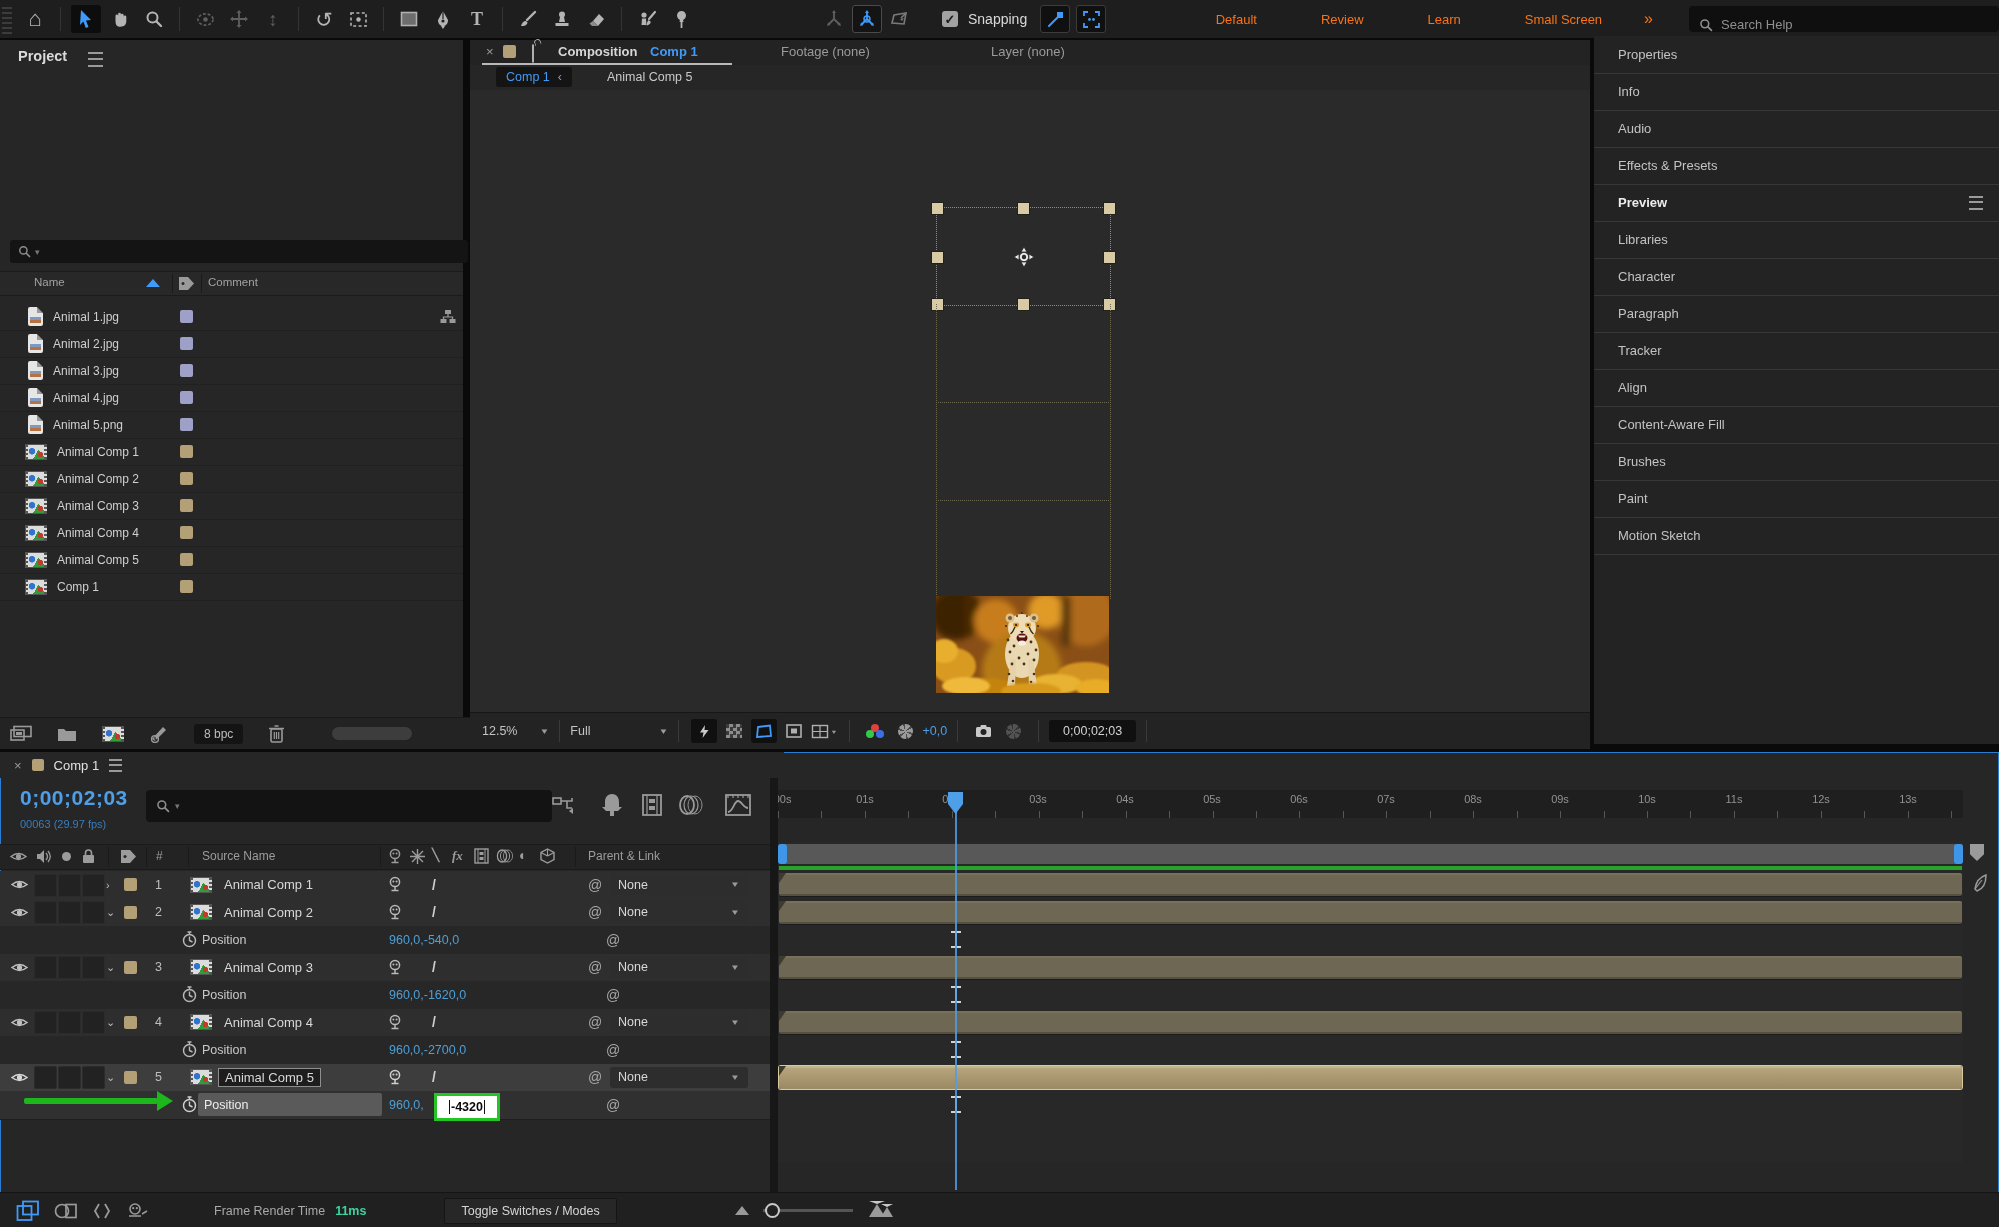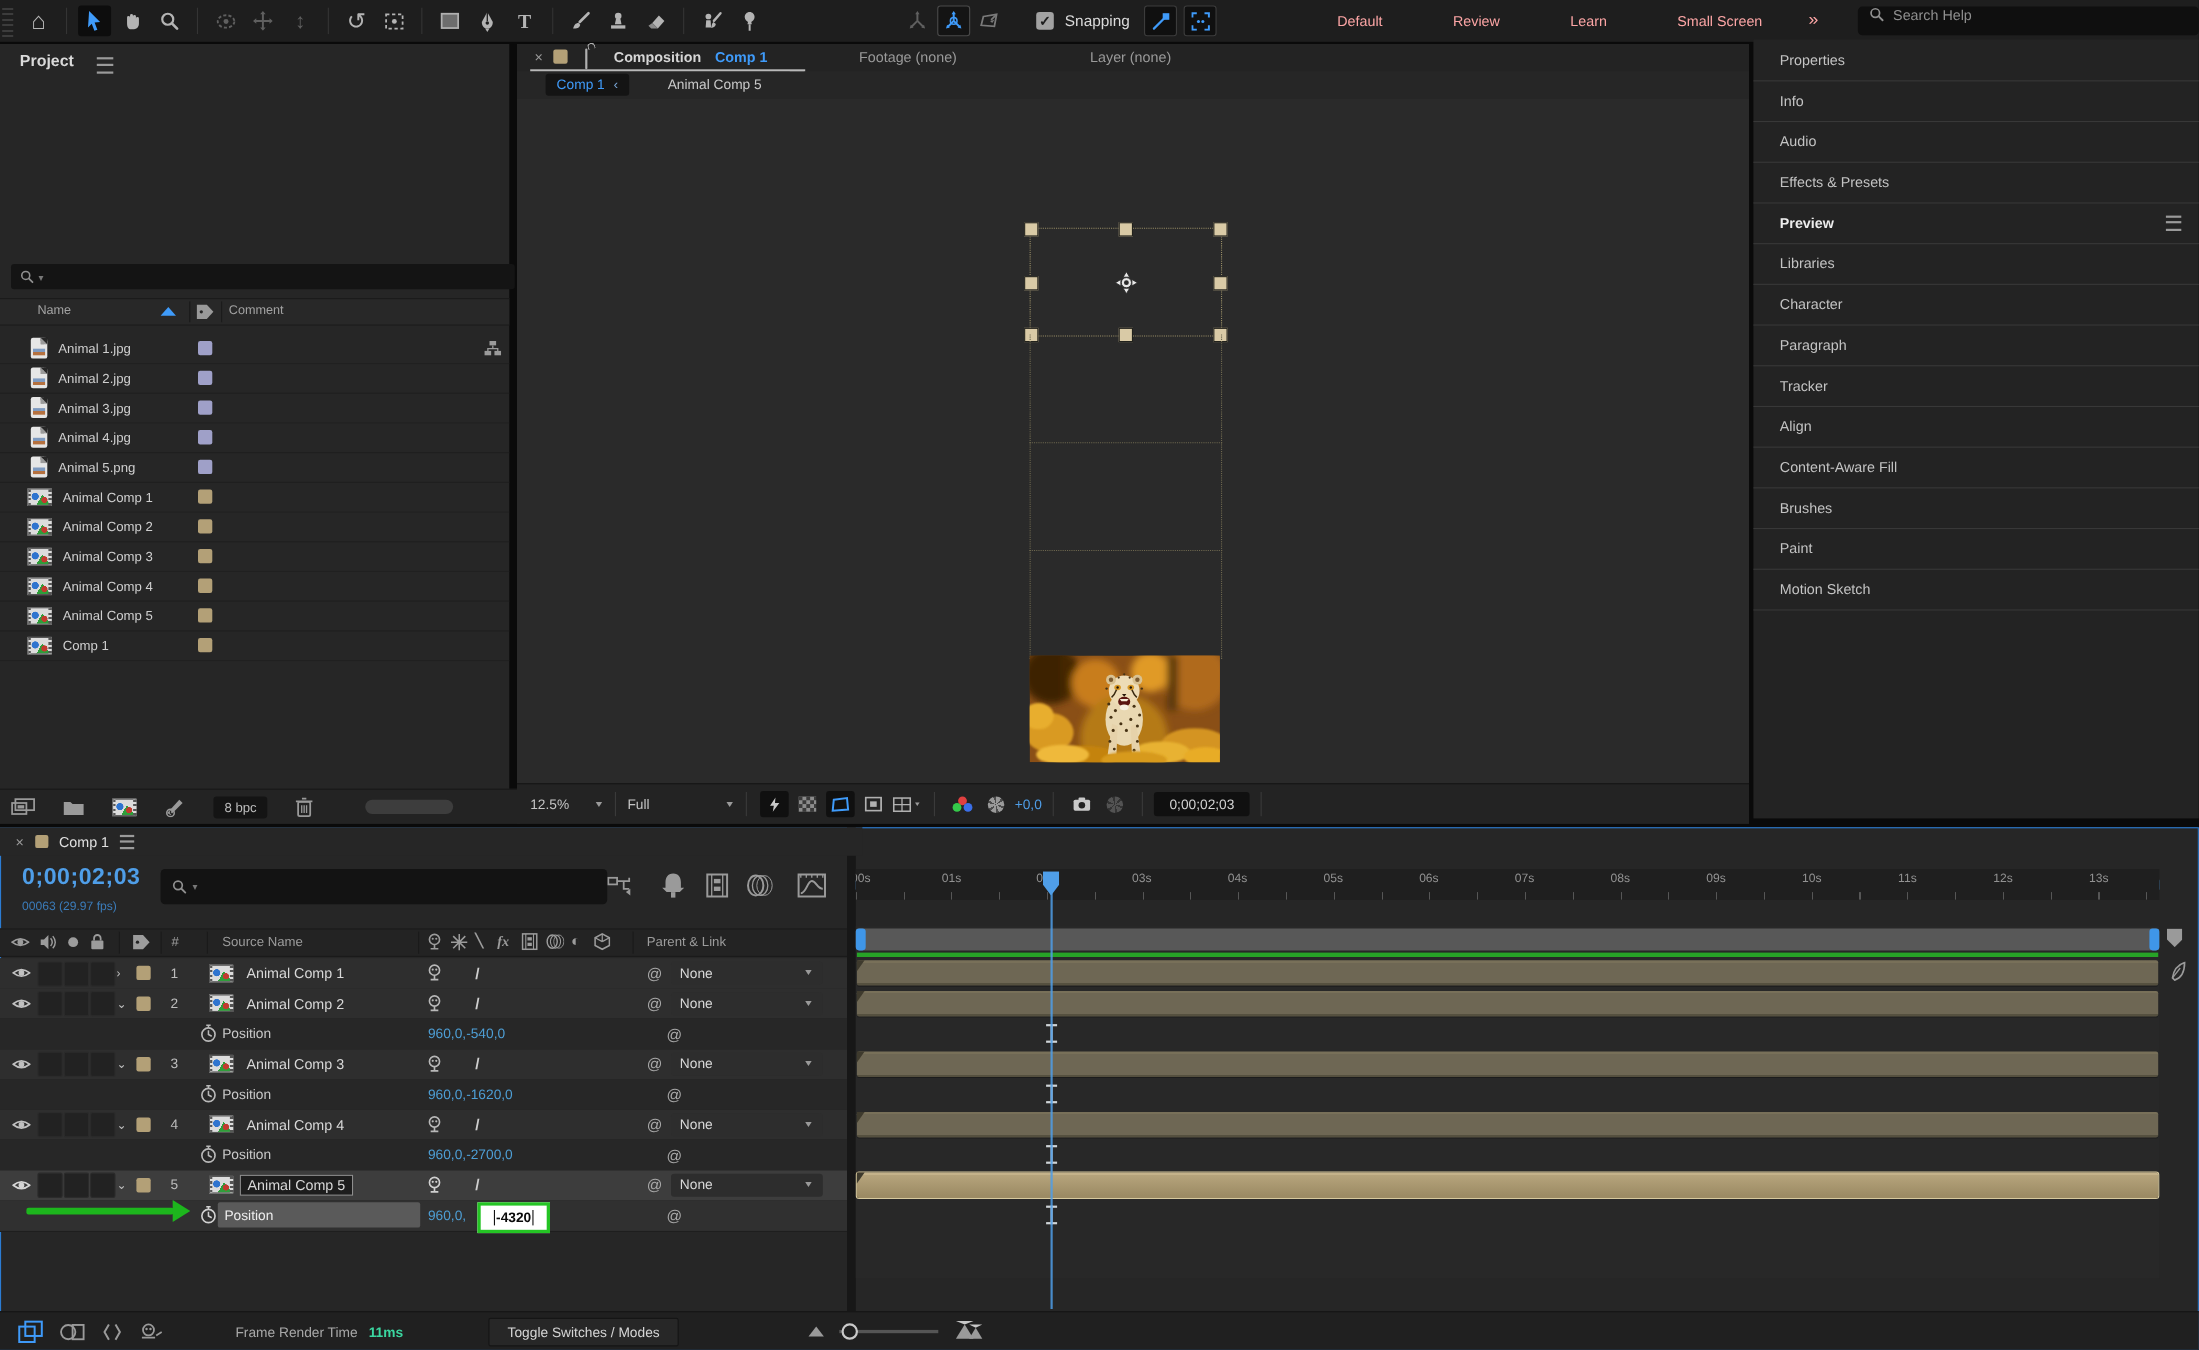--- a/index.html
+++ b/index.html
@@ -13,22 +13,22 @@
   #toolbar{left:0;top:0;width:1999px;height:38px;background:#1e1e1e;border-bottom:2px solid #0a0a0a;display:flex;align-items:center}
   .grip{width:10px;height:30px;margin:0 6px 0 2px;background:repeating-linear-gradient(0deg,#3c3c3c 0 2px,transparent 2px 5px)}
   .tool{width:30px;height:28px;display:flex;align-items:center;justify-content:center;border-radius:3px;margin:0 2px;flex:none}
   .tool.active{background:#0d0d0d}
   .tglyph{font-size:19px;color:#b4b4b4;line-height:1}
   .tsep{width:1px;height:24px;background:#343434;margin:0 8px;flex:none}
   .axbox{width:28px;height:26px;display:flex;align-items:center;justify-content:center;border-radius:3px;margin:0 2px;flex:none}
   .axbox.sel{border:1px solid #4a4a4a;background:#141414}
   .chk{width:16px;height:16px;background:#a2a2a2;border-radius:3px;display:flex;align-items:center;justify-content:center;color:#1d1d1d;font-size:13px;font-weight:bold;flex:none}
   .snapbtn{width:28px;height:26px;background:#101010;border:1px solid #3c3c3c;border-radius:3px;display:flex;align-items:center;justify-content:center;margin:0 3px;flex:none}
-  .wslabel{color:#fca5a5;font-size:13px;margin:0 32px;flex:none;cursor:default}
-  #help-search{width:290px;height:26px;background:#0f0f0f;border-radius:4px;display:flex;align-items:flex-start;padding:0 10px;gap:8px;margin-left:26px}
+  .wslabel{color:#f97316;font-size:13px;margin:0 32px;flex:none;cursor:default}
+  #help-search{width:290px;height:26px;background:#0f0f0f;border-radius:4px;display:flex;align-items:flex-end;padding:0 10px;gap:8px;margin-left:26px}
   #help-search span{color:#8f8f8f;font-size:13px}
 
   
   #project{left:0;top:40px;width:463px;height:708px;background:#262626}
   .pp-title{position:absolute;left:18px;top:8px;font-size:14.5px;color:#dadada;font-weight:bold}
   .hamb{width:15px;height:11px;border-top:2px solid #9a9a9a;border-bottom:2px solid #9a9a9a;position:relative}
   .hamb::after{content:"";position:absolute;left:0;top:3.5px;width:100%;height:2px;background:#9a9a9a}
   #pp-search{position:absolute;left:10px;top:200px;width:442px;height:23px;background:#141414;border-radius:3px;display:flex;align-items:center;padding:0 8px;gap:4px}
   #pp-cols{position:absolute;left:0;top:231px;width:463px;height:23px;background:#282828;border-top:1px solid #1b1b1b;border-bottom:1px solid #1b1b1b;font-size:11.5px;color:#a2a2a2}
   .vline{position:absolute;top:2px;bottom:2px;width:1px;background:#1a1a1a}

